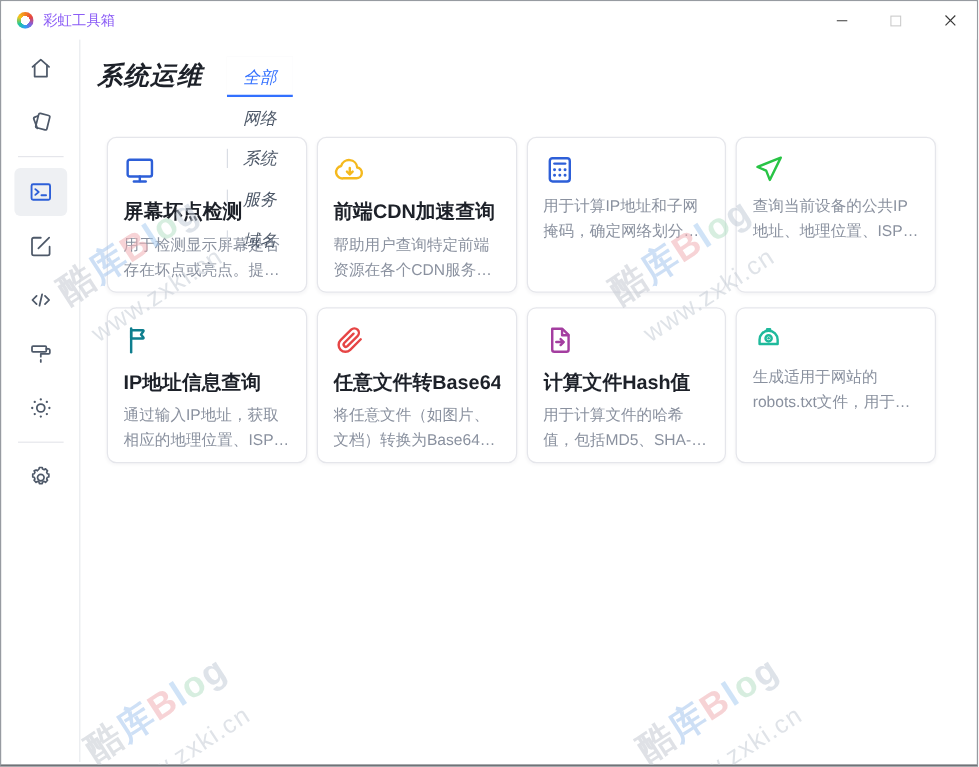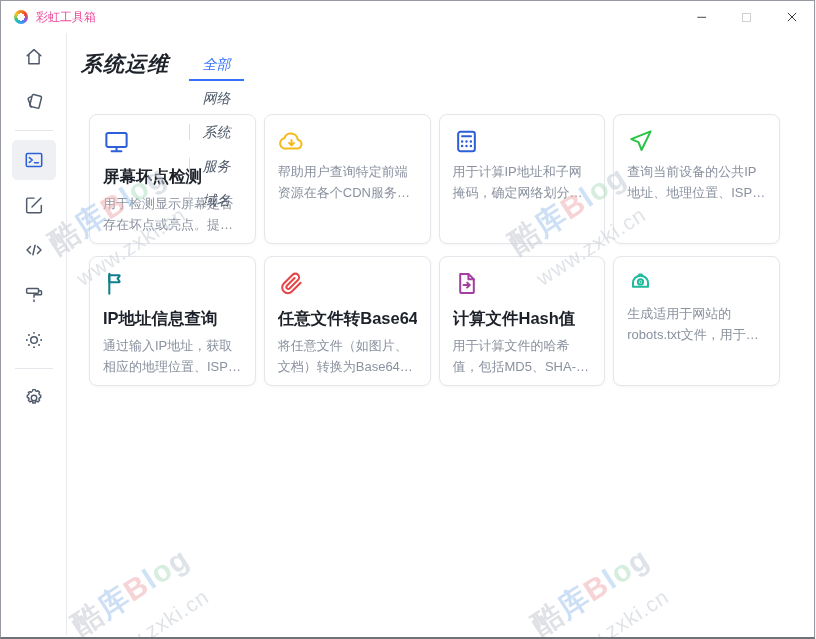--- a/index.html
+++ b/index.html
@@ -14,21 +14,21 @@
     overflow:hidden;
   }
   
   .titlebar { height:32px; display:flex; align-items:center; padding-left:13px; background:#fff; }
   .logo {
     width:14px; height:14px; border-radius:50%; flex:0 0 auto;
     background:
       radial-gradient(closest-side,#fff 52%,rgba(255,255,255,0) 54%),
       conic-gradient(#f38020,#e8453c,#8a5cd6,#2d9ff7,#20c997,#f5c518,#f38020);
   }
-  .win-title { font-size:12px; color:#ec4899; margin-left:8px; }
+  .win-title { font-size:12px; color:#8b5cf6; margin-left:8px; }
   .win-controls { margin-left:auto; display:flex; height:32px; }
   .win-btn { width:45px; height:32px; display:flex; align-items:center; justify-content:center; background:transparent; border:0; padding:0; }
   
   .body-row { display:flex; height:602px; }
   .sidebar {
     width:66px; flex:0 0 auto; border-right:1px solid #e8eaee;
     display:flex; flex-direction:column; align-items:center; padding-top:4px; box-sizing:border-box;
   }
   .side-item { width:44px; height:40px; display:flex; align-items:center; justify-content:center; border-radius:5px; margin-bottom:5px; color:#4e5969; }
   .side-item.active { background:#eef0f3; color:#2d5fd8; }
@@ -191,20 +191,21 @@
             <div class="card-desc">用于检测显示屏幕是否存在坏点或亮点。提供多色图...</div>
           </div>
           <div class="card">
             <div class="card-icon" style="color: rgb(245, 185, 30);">
               <svg viewBox="0 0 24 24" fill="none" stroke="currentColor" stroke-width="1.8" stroke-linecap="round" stroke-linejoin="round">
                 <path d="M7.3 18.3h9.6a4 4 0 0 0 .63-7.95A6.1 6.1 0 0 0 5.6 9.2a4.55 4.55 0 0 0 1.7 9.1z"></path>
                 <path d="M12 10.6v4.6"></path>
                 <path d="M9.9 13.3l2.1 2.1 2.1-2.1"></path>
               </svg>
             </div>
+            <div class="card-title">前端CDN加速查询</div>
             <div class="card-desc">帮助用户查询特定前端资源在各个CDN服务商的加速...</div>
           </div>
           <div class="card">
             <div class="card-icon" style="color: rgb(45, 95, 216);">
               <svg viewBox="0 0 24 24" fill="none" stroke="currentColor" stroke-width="1.8" stroke-linecap="round" stroke-linejoin="round">
                 <rect x="4.6" y="3.4" width="14.8" height="17.2" rx="2"></rect>
                 <path d="M8 7.4h8"></path>
                 <path d="M8.1 12h.01M12 12h.01M15.9 12h.01M8.1 16h.01M12 16h.01M15.9 16h.01" stroke-width="2.2"></path>
               </svg>
             </div>

